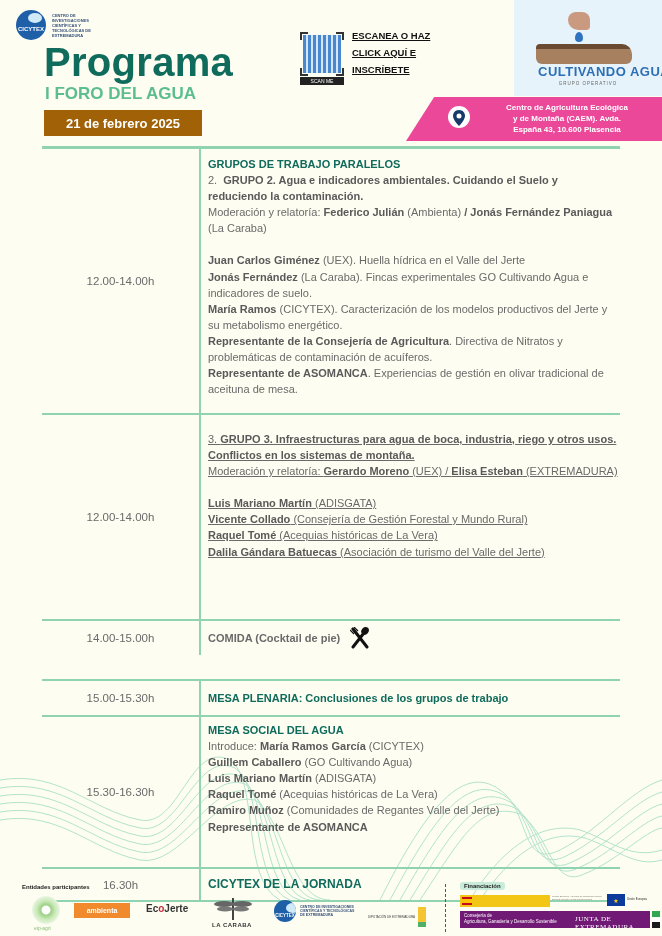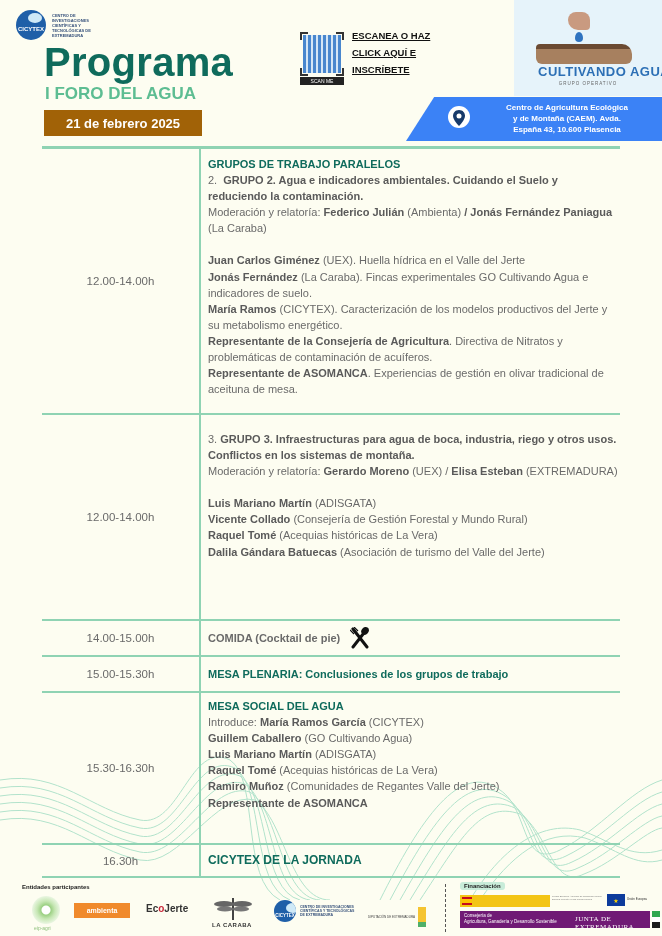--- a/index.html
+++ b/index.html
@@ -33,21 +33,21 @@
   .scan-me { position: absolute; left: 300px; top: 77px; width: 44px; height: 8px; background: #222; color: #fff; font-size: 5px; display: flex; align-items: center; justify-content: center; z-index: 2; }
   .scan-text { position: absolute; left: 352px; top: 27px; font-size: 9.5px; font-weight: bold; color: #111; line-height: 17px; text-decoration: underline; z-index: 2; }
 
   .brand-panel { position: absolute; left: 514px; top: 0; width: 148px; height: 96px; background: #e6f3fa; z-index: 1; }
   .brand-hand { position: absolute; left: 54px; top: 12px; width: 22px; height: 18px; background: #c99a80; border-radius: 8px 8px 4px 10px; }
   .brand-drop { position: absolute; left: 61px; top: 32px; width: 8px; height: 10px; background: #2f73c0; border-radius: 50% 50% 50% 50% / 60% 60% 40% 40%; }
   .brand-soil { position: absolute; left: 22px; top: 44px; width: 96px; height: 20px; background: linear-gradient(#6b4a32 0 5px, #a7805f 5px); border-radius: 4px 10px 6px 6px; }
   .brand-name { position: absolute; left: 0; width: 163px; top: 64px; font-size: 13px; font-weight: bold; color: #2c6fb5; letter-spacing: 0.5px; padding-left: 24px; }
   .brand-sub { position: absolute; left: 0; width: 148px; top: 81px; text-align: center; font-size: 4.5px; color: #666; letter-spacing: 1px; }
 
-  .location { position: absolute; left: 406px; top: 97px; width: 256px; height: 44px; background: #3b82f6; clip-path: polygon(11% 0, 100% 0, 100% 100%, 0 100%); z-index: 2; display: flex; align-items: center; }
+  .location { position: absolute; left: 406px; top: 97px; width: 256px; height: 44px; background: #ec4899; clip-path: polygon(11% 0, 100% 0, 100% 100%, 0 100%); z-index: 2; display: flex; align-items: center; }
   .pin { position: absolute; left: 42px; top: 9px; width: 22px; height: 26px; }
   .loc-text { position: absolute; left: 76px; top: 5px; width: 170px; text-align: center; font-size: 8px; font-weight: bold; color: #fff; line-height: 11px; }
 
   
   .schedule { position: absolute; left: 42px; top: 146px; width: 578px; z-index: 2; }
   .row { display: flex; border-top: 2px solid #8fd3b3; }
   .row.first { border-top: 3px solid #8fd3b3; }
   .time { width: 159px; display: flex; align-items: center; justify-content: center; font-size: 11.5px; color: #6a6a6a; border-right: 2px solid #8fd3b3; }
   .content { flex: 1; padding: 6px 0 6px 7px; font-size: 11px; line-height: 16.1px; color: #6a6a6a; }
   .content b { color: #5a5a5a; }
@@ -166,21 +166,21 @@
         <div><b>Juan Carlos Giménez</b><span> (UEX). Huella hídrica en el Valle del Jerte</span></div>
         <div><b>Jonás Fernández</b><span> (La Caraba). Fincas experimentales GO Cultivando Agua e indicadores de suelo.</span></div>
         <div><b>María Ramos</b><span> (CICYTEX). Caracterización de los modelos productivos del Jerte y su metabolismo energético.</span></div>
         <div><b>Representante de la Consejería de Agricultura</b><span>.  Directiva de Nitratos y problemáticas de contaminación de acuíferos.</span></div>
         <div><b>Representante de ASOMANCA</b><span>. Experiencias de gestión en olivar tradicional de aceituna de mesa.</span></div>
       </div>
     </div>
 
     <div class="row" style="height:206px;">
       <div class="time">12.00-14.00h</div>
-      <div class="content" style="padding-top:16px;">
+      <div class="content" style="padding-top:16px;text-decoration:underline;">
         <div><span>3. </span><b>GRUPO 3. Infraestructuras para agua de boca, industria, riego y otros usos. Conflictos en los sistemas de montaña.</b></div>
         <div><span>Moderación y relatoría: </span><b>Gerardo Moreno</b><span> (UEX) / </span><b>Elisa Esteban</b><span> (EXTREMADURA)</span></div>
         <div class="blank"></div>
         <div><b>Luis Mariano Martín</b><span> (ADISGATA)</span></div>
         <div><b>Vicente Collado</b><span> (Consejería de Gestión Forestal y Mundo Rural)</span></div>
         <div><b>Raquel Tomé</b><span> (Acequias históricas de La Vera)</span></div>
         <div><b>Dalila Gándara Batuecas</b><span>  (Asociación de turismo del Valle del Jerte)</span></div>
       </div>
     </div>
 
@@ -190,21 +190,21 @@
         <span>COMIDA (Cocktail de pie)</span>
         <svg class="fork" viewBox="0 0 20 22">
           <path d="M3 2 L17 20" stroke="#111" stroke-width="3" stroke-linecap="round"></path>
           <path d="M17 2 L3 20" stroke="#111" stroke-width="3" stroke-linecap="round"></path>
           <ellipse cx="15" cy="4" rx="3.5" ry="4" fill="#111" transform="rotate(40 15 4)"></ellipse>
           <path d="M2 1 L6 5 M4 0 L8 4 M0 3 L4 7" stroke="#111" stroke-width="1.2"></path>
         </svg>
       </div>
     </div>
 
-    <div class="row" style="height:36px;">
+    <div class="row" style="height:36px;margin-top:24px;">
       <div class="time">15.00-15.30h</div>
       <div class="content" style="display:flex;align-items:center;">
         <span class="sec-title">MESA PLENARIA: Conclusiones de los grupos de trabajo</span>
       </div>
     </div>
 
     <div class="row" style="height:152px;">
       <div class="time">15.30-16.30h</div>
       <div class="content" style="padding-top:5px;">
         <div class="sec-title">MESA SOCIAL DEL AGUA</div>

